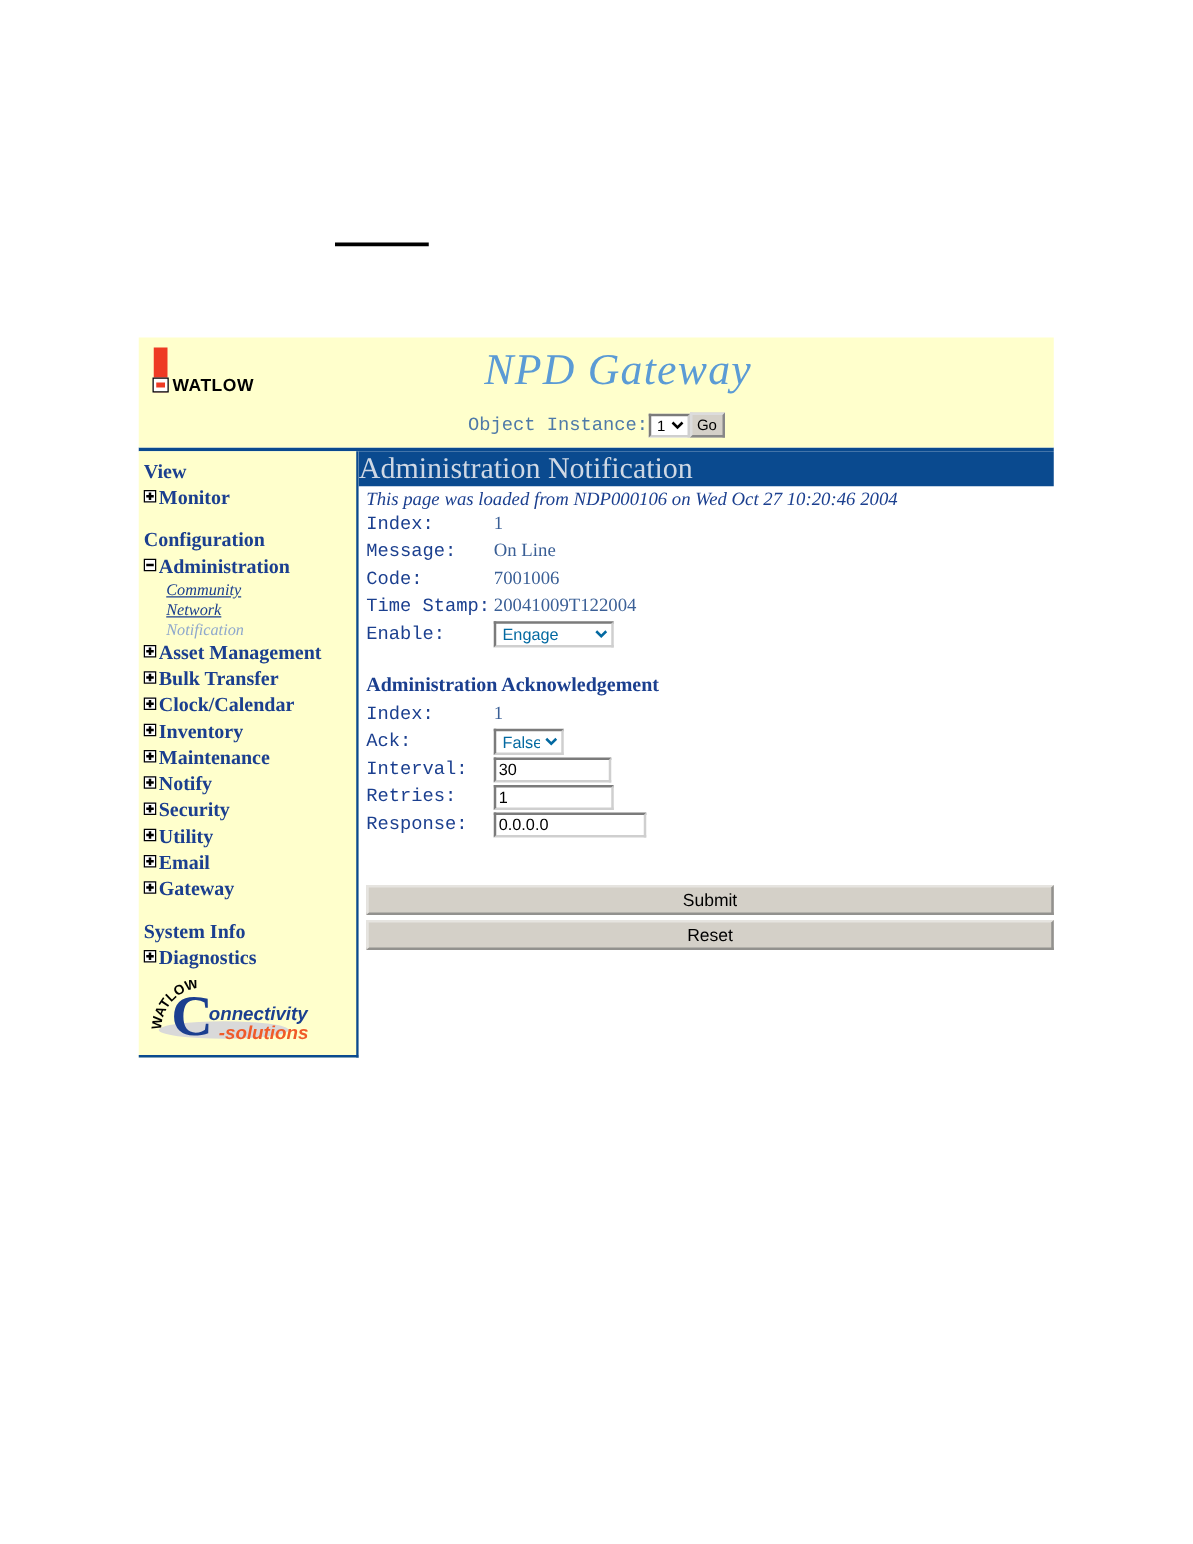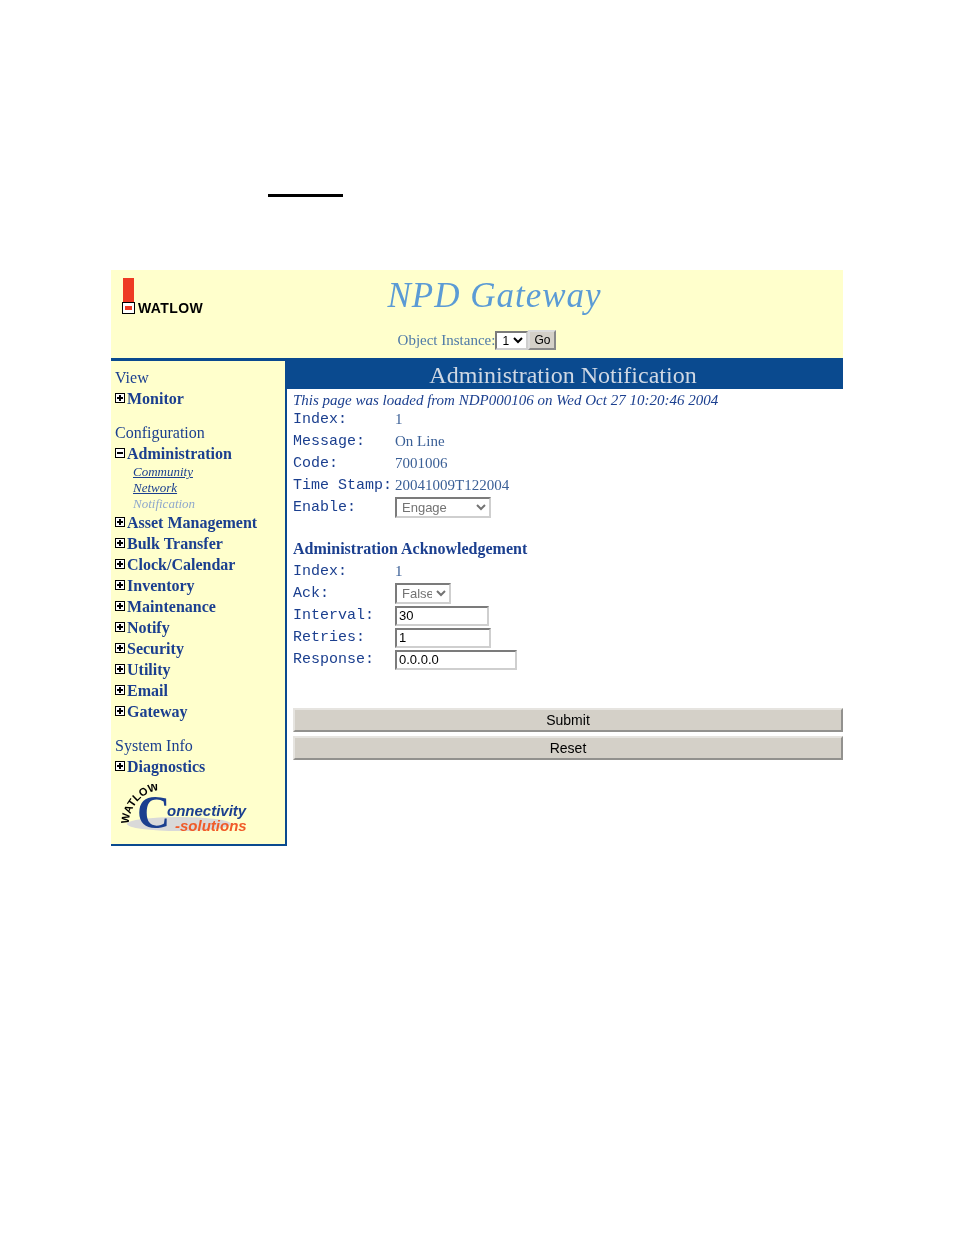--- a/index.html
+++ b/index.html
@@ -98,21 +98,21 @@
   }
   .instance-bar {
     position: absolute;
     left: 0;
     right: 0;
     top: 60px;
     text-align: center;
     white-space: nowrap;
   }
   .instance-label {
-    font-family: Liberation Serif, serif;
+    font-family: Liberation Mono, monospace;
     font-size: 15px;
     color: #4f7aa8;
     vertical-align: middle;
     margin-top: 40px;
   }
   .mini-select {
     font-family: "Liberation Sans", sans-serif;
     font-size: 12px;
     background: #ffffff;
     border: 2px inset #cfcfcf;
@@ -147,21 +147,21 @@
     border-right: 2px solid #0a4a8f;
     border-bottom: 2px solid #0a4a8f;
     box-sizing: border-box;
     padding: 6px 0 8px 2px;
     min-height: 485px;
     position: relative;
   }
   .nav-group { margin-bottom: 0; }
   .nav-head {
     font-family: "Liberation Serif", serif;
-    font-weight: normal;
+    font-weight: bold;
     font-size: 16px;
     color: #1b3f8f;
     padding: 1px 0 1px 2px;
     line-height: 19px;
   }
   .nav-item {
     font-family: "Liberation Serif", serif;
     font-weight: bold;
     font-size: 16px;
     color: #1b3f8f;
@@ -232,21 +232,21 @@
   .content {
     flex: 1;
     background: #ffffff;
     position: relative;
     padding: 0;
   }
   .page-banner {
     background: #0a4a8f;
     height: 28px;
     line-height: 28px;
-    text-align: center;
+    text-align: left;
     padding-right: 4px;
     font-family: "Liberation Serif", serif;
     font-size: 24px;
     color: #cfd8e4;
     box-sizing: border-box;
     white-space: nowrap;
   }
   .loaded-note {
     font-family: "Liberation Serif", serif;
     font-style: italic;
@@ -282,21 +282,21 @@
   .field-static {
     font-family: "Liberation Serif", serif;
     font-size: 15px;
     color: #3a5f96;
   }
   select.form-select {
     font-family: "Liberation Sans", sans-serif;
     font-size: 13px;
     background: #ffffff;
     border: 2px inset #cfcfcf;
-    color: #737373;
+    color: #0369a1;
     height: 21px;
     padding: 0 1px;
   }
   select.sel-enable { width: 96px; }
   select.sel-ack    { width: 56px; }
   input.form-input {
     font-family: "Liberation Sans", sans-serif;
     font-size: 13px;
     background: #ffffff;
     border: 2px inset #cfcfcf;

